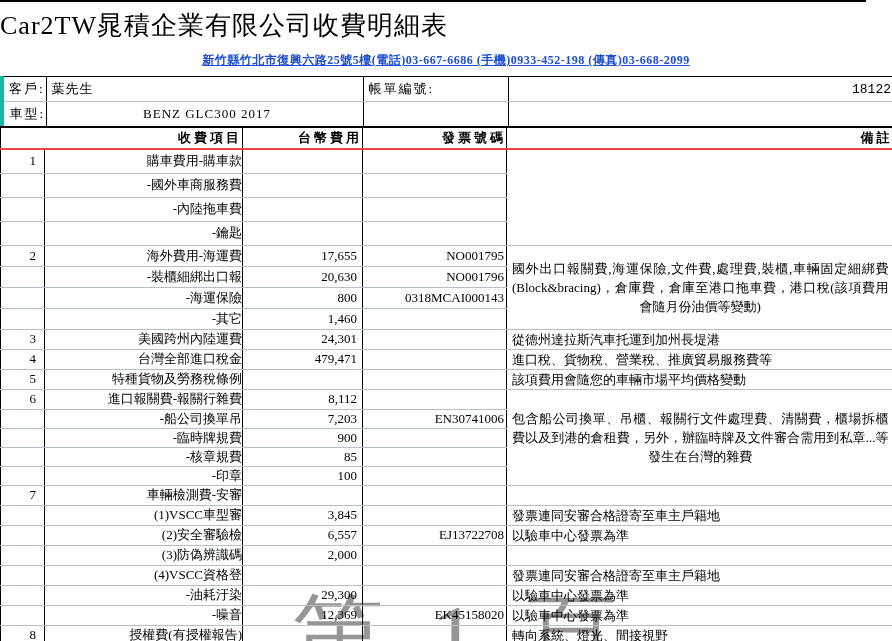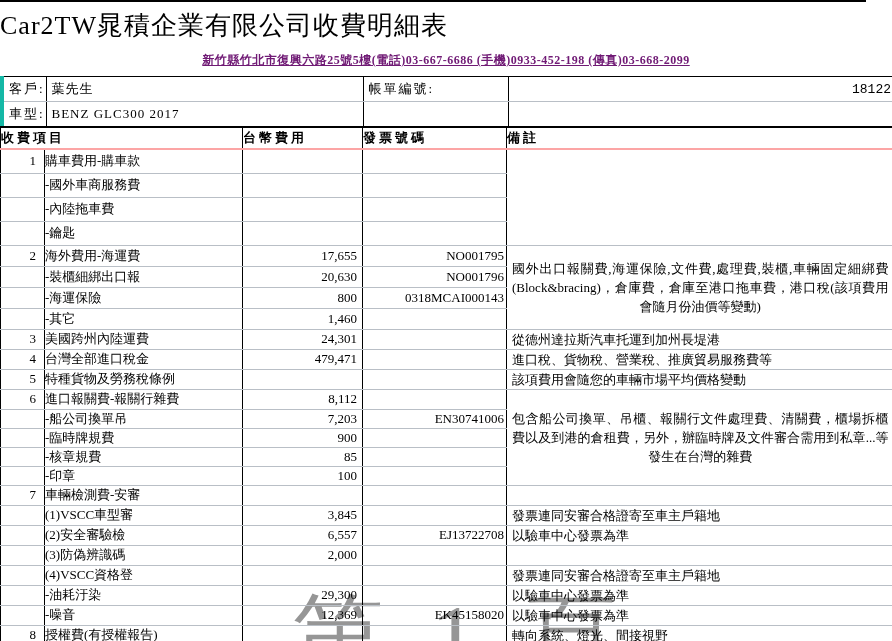--- a/index.html
+++ b/index.html
@@ -8,47 +8,47 @@
     background:#ffffff;color:#000;
     font-family:"Liberation Serif","DejaVu Serif",serif;
   }
   .topline{position:absolute;top:0;left:0;width:866px;height:2px;background:#000;}
   .title{
     margin-top:8px;height:38px;line-height:36px;
     font-size:26px;letter-spacing:1px;white-space:nowrap;
   }
   .linkrow{height:30px;line-height:26px;text-align:center;}
   .contact-link{
-    font-size:12px;font-weight:bold;color:#701a75;
+    font-size:12px;font-weight:bold;color:#1d4ed8;
     text-decoration:underline;letter-spacing:0.5px;white-space:nowrap;
   }
   table{border-collapse:collapse;table-layout:fixed;width:892px;background:transparent;}
   .info-table{border-top:1px solid #000;border-left:4px solid #14b8a6;}
   .info-table td{
     height:24px;border-right:1px solid #000;border-bottom:1px solid #b9bfc6;
     font-size:13px;padding:0 0 0 5px;white-space:nowrap;overflow:hidden;
   }
   .info-table td.noline{border-right:none;font-family:Liberation Mono, monospace;}
-  .info-table tr:last-child td{border-bottom:none;}
+  .info-table tr:last-child td{border-bottom:none;text-align:center;}
   .lab{letter-spacing:2px;}
   .val{font-size:14px;letter-spacing:1px;}
   .billno{text-align:right;padding:0 3px 0 0 !important;font-size:14px;}
   .fee-table{border-left:1px solid #000;position:relative;z-index:1;}
   .fee-table th{
-    height:20px;border-top:2px solid #000;border-bottom:2px solid #fca5a5;
+    height:20px;border-top:2px solid #000;border-bottom:2px solid #ef4444;
     border-right:1px solid #000;font-size:13px;font-weight:bold;
-    letter-spacing:3px;padding:0;text-align:left;
+    letter-spacing:3px;padding:0;text-align:right;
   }
   .fee-table th.remcol{border-right:none;}
   .fee-table td{
     border-right:1px solid #000;border-bottom:1px solid #b9bfc6;
     font-size:13px;padding:0;white-space:nowrap;overflow:hidden;vertical-align:middle;
   }
   td.c-no{text-align:right;padding-right:8px;}
-  td.c-item{text-align:left;}
+  td.c-item{text-align:right;}
   .ind0{padding-left:6px;}
   .ind1{padding-left:71px;}
   .ind2{padding-left:85px;margin-top:31px;}
   .ind3{padding-left:107px;}
   .ind4{padding-left:118px;}
   td.c-amt{text-align:right;padding-right:5px;padding-left:20px;}
   td.c-inv{text-align:right;padding-right:2px;}
   td.c-rem{
     border-right:none;text-align:left;padding:0 4px 0 5px;
     white-space:normal;line-height:19px;

